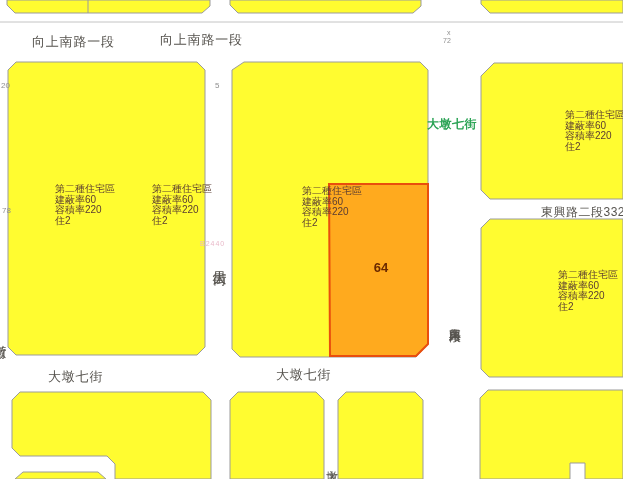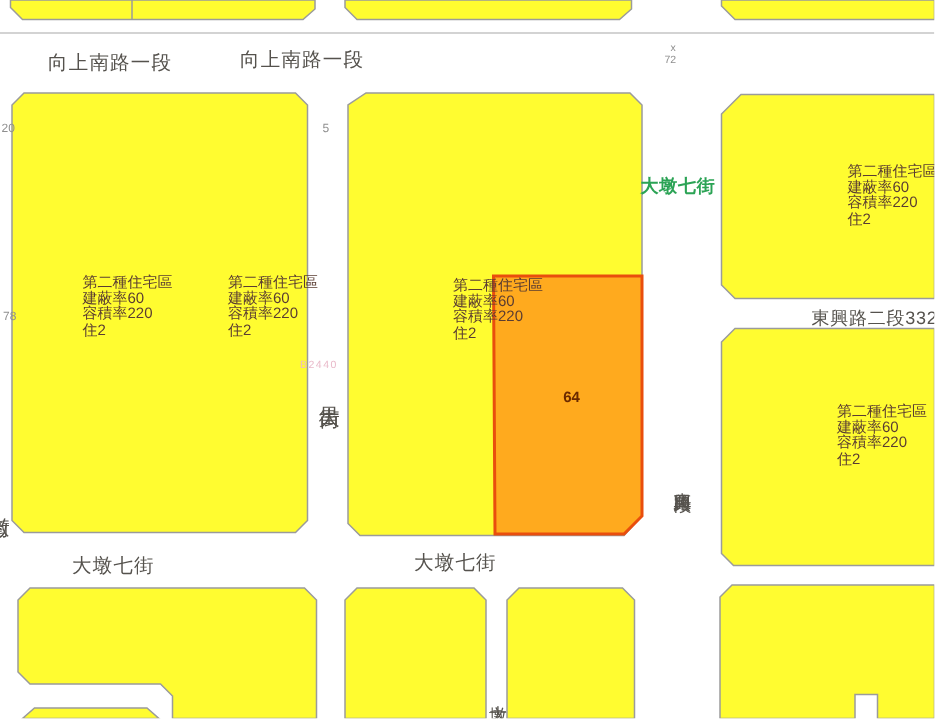--- a/index.html
+++ b/index.html
@@ -14,21 +14,21 @@
   .thinline { stroke:var(--road_line,#c4c4c4); stroke-width:1; }
   .divline { stroke:var(--block_stroke,#9b9b9b); stroke-width:1; }
   .lbl { position:absolute; white-space:nowrap; color:var(--street_text,#55524d); }
   .street { font-size:13px; letter-spacing:0.8px; }
   .street-sm { font-size:12px; letter-spacing:0.5px; }
   .vtext { writing-mode:vertical-rl; text-orientation:upright; }
   .zone-label { position:absolute; font-size:10px; line-height:10.5px;
     color:var(--zone_text,#5a3c32); white-space:nowrap; z-index:3; }
   .district { position:absolute; font-size:12px; font-weight:bold;
     color:var(--district_text,#2ba355); letter-spacing:0.5px; z-index:3; }
-  .parcel-num { position:absolute; font-size:10px; font-weight:bold;
+  .parcel-num { position:absolute; font-size:13px; font-weight:bold;
     color:var(--parcel_text,#6b2a00); z-index:3; }
   .marker { position:absolute; font-size:8px; color:var(--marker_text,#8f8f8f); z-index:3; }
   .marker-tiny { font-size:7px; }
   .pink { position:absolute; font-size:7px; letter-spacing:1px;
     color:var(--pink_text,#e9b9c9); z-index:3; }
 </style>
 </head>
 <body>
 
 <div class="viewport">

